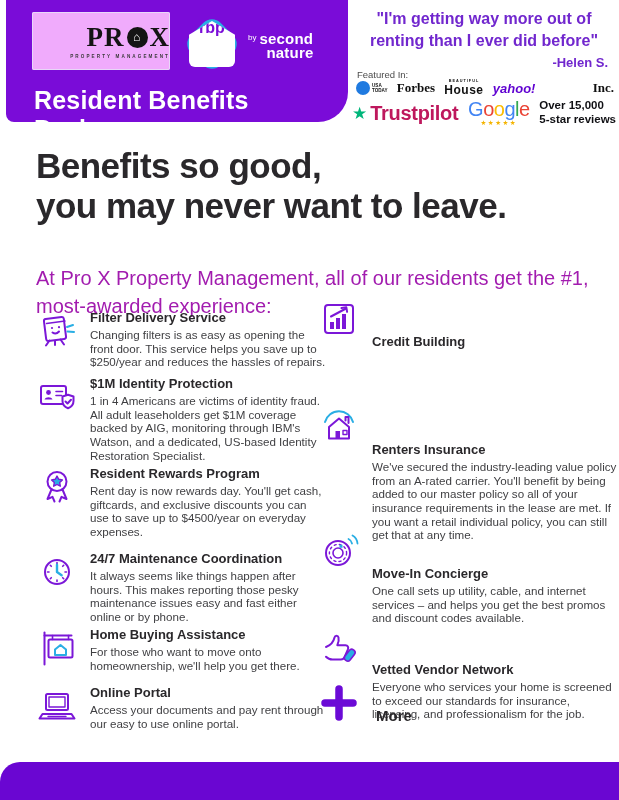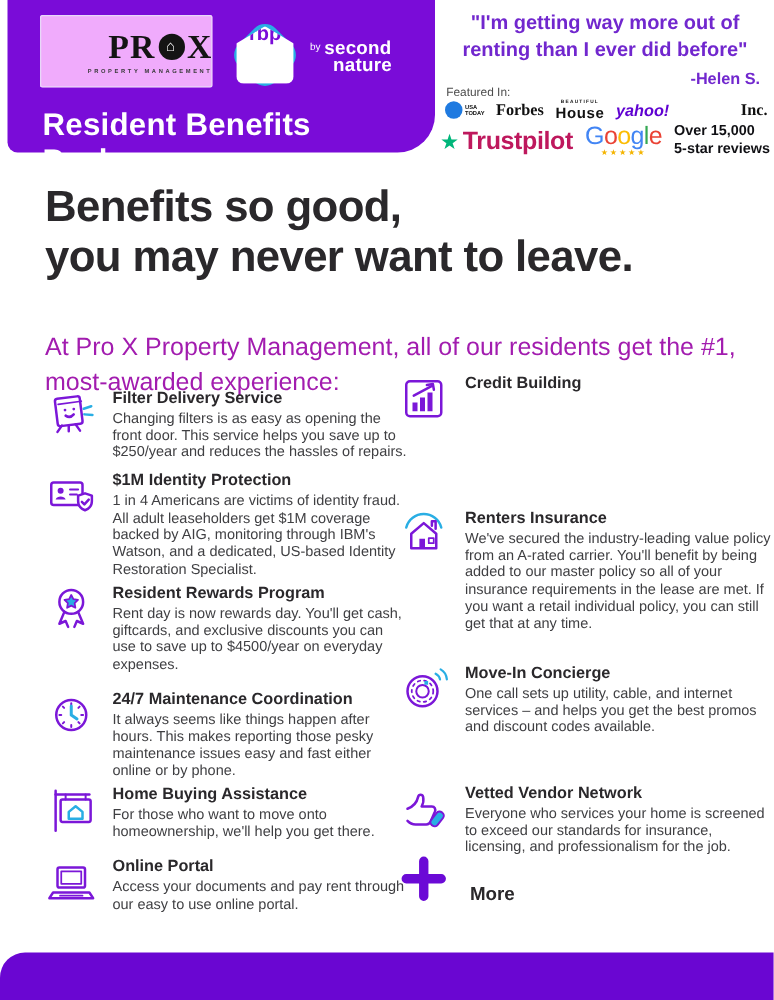--- a/index.html
+++ b/index.html
@@ -71,21 +71,21 @@
     color:#2a282b; line-height:1.14; letter-spacing:-0.5px; }
   .hero-sub { position:absolute; left:36px; top:238px; font-size:20px; color:#a21caf;
     line-height:1.38;margin-top:27px; }
 
   
   .benefit { position:absolute; display:flex; gap:12px; }
   .bicon { flex:0 0 42px; width:42px; height:42px; }
   .btitle { font-size:13px; font-weight:bold; color:#2a282b; line-height:1.25; }
   .bdesc  { font-size:11.6px; color:#3f3f42; line-height:1.17; margin-top:2px; }
   .bw-left  { width:237px; }
-  .bw-right { width:246px; }
+  .bw-right { width:246px;margin-top:36px; }
 
   .more-row { position:absolute; left:318px; top:682px; display:flex; align-items:flex-end; gap:16px; }
   .more-label { font-size:15px; font-weight:bold; color:#2a282b; }
 
   
   .watermark { position:absolute; left:168px; top:468px; font-size:135px; font-weight:bold;
     color:rgba(125,125,125,0.45); letter-spacing:-4px; z-index:10; pointer-events:none;
     line-height:1; }
 
   

